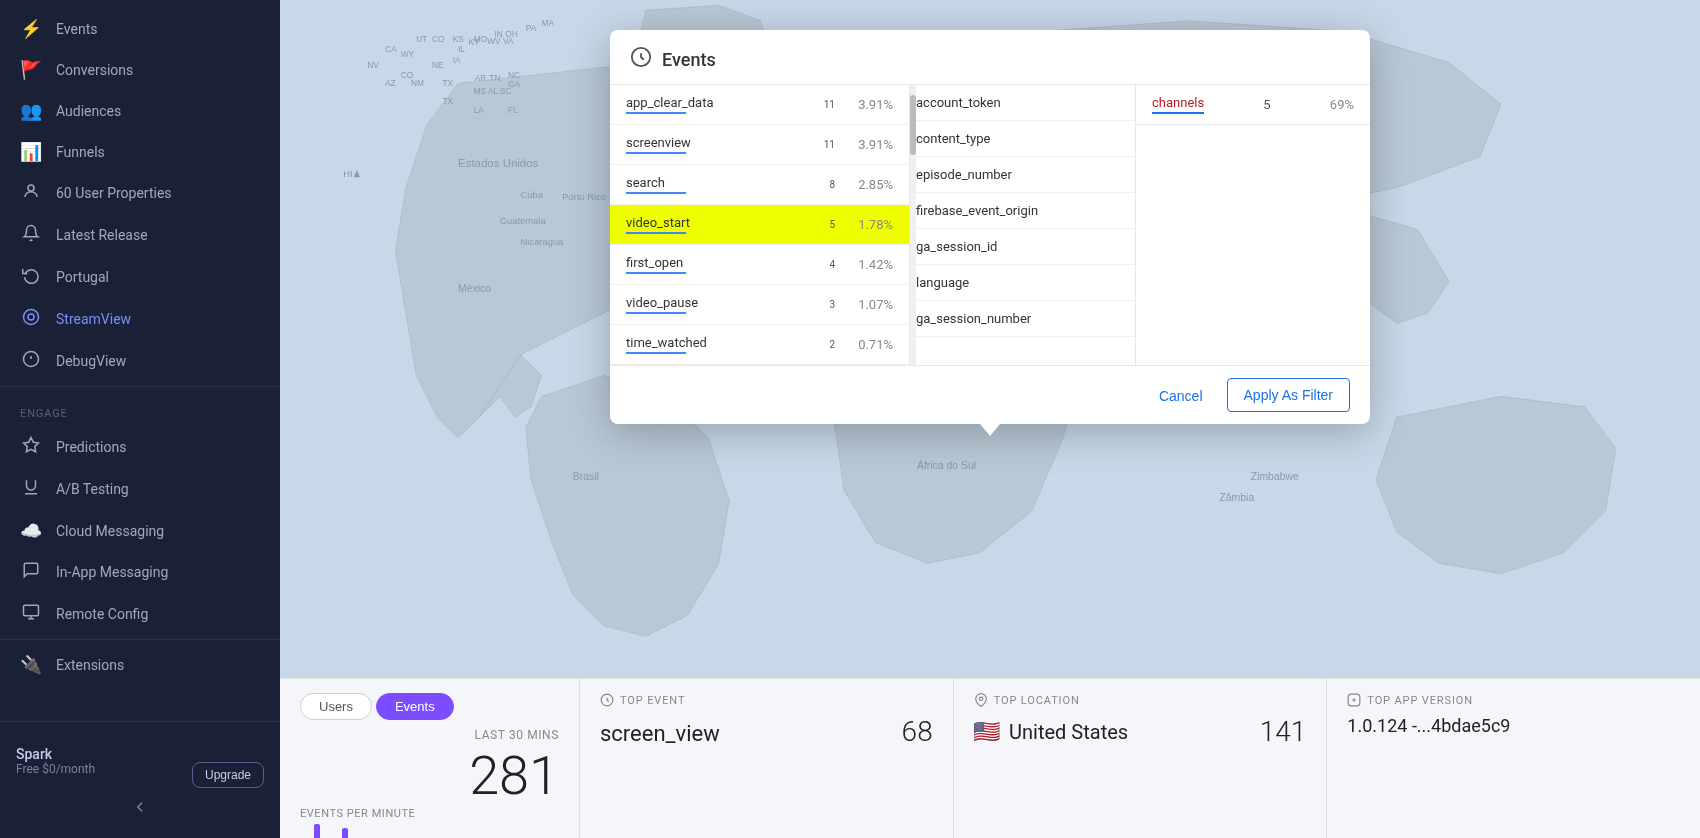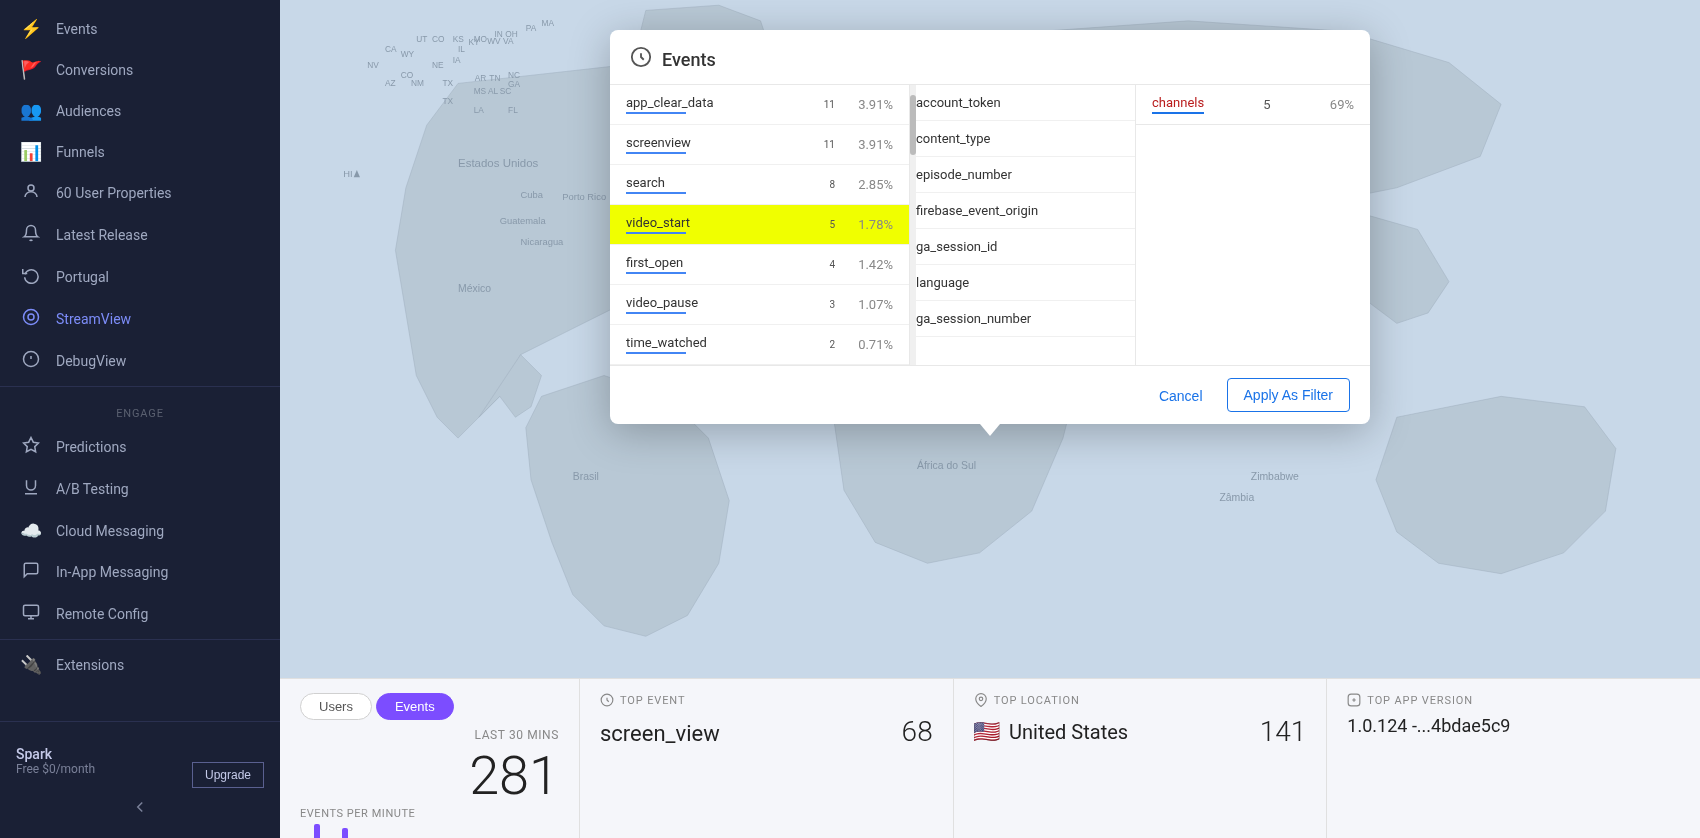--- a/index.html
+++ b/index.html
@@ -31,42 +31,41 @@
       position: relative;
     }
     .sidebar-item.active { color: #7c8cf8; }
     .sidebar-item .icon { font-size: 18px; width: 22px; text-align: center; }
     .sidebar-section-label {
       padding: 16px 20px 6px 20px;
       font-size: 11px;
       color: #5a6070;
       text-transform: uppercase;
       letter-spacing: 0.08em;
-      text-align: center;
     }
     .sidebar-divider { border: none; border-top: 1px solid #2a3050; margin: 4px 0; }
     .sidebar-footer {
       margin-top: auto;
       padding: 12px 16px;
       border-top: 1px solid #2a3050;
     }
     .spark-row {
       display: flex;
       align-items: center;
       justify-content: space-between;
     }
     .spark-info { display: flex; flex-direction: column; }
     .spark-title { font-size: 14px; color: #c5cae9; font-weight: 500; }
     .spark-sub { font-size: 12px; color: #7a8098; }
     .upgrade-btn {
       background: transparent;
       border: 1px solid #5a6090;
       color: #c5cae9;
       padding: 5px 12px;
-      border-radius: 0;
+      border-radius: 8px;
       font-size: 12px;
       cursor: pointer;
       margin-top: 28px;
     }
     .collapse-btn {
       display: flex;
       align-items: center;
       justify-content: center;
       padding: 10px;
       cursor: pointer;

